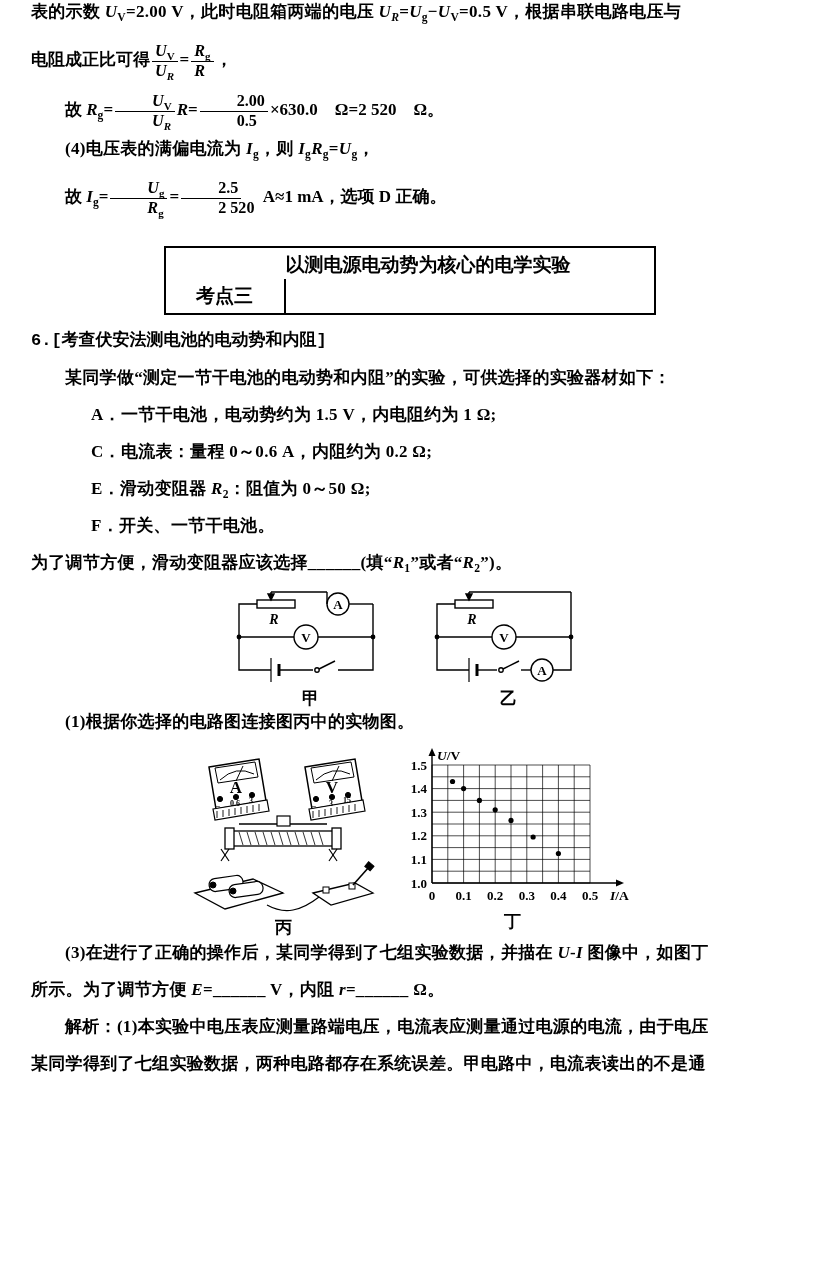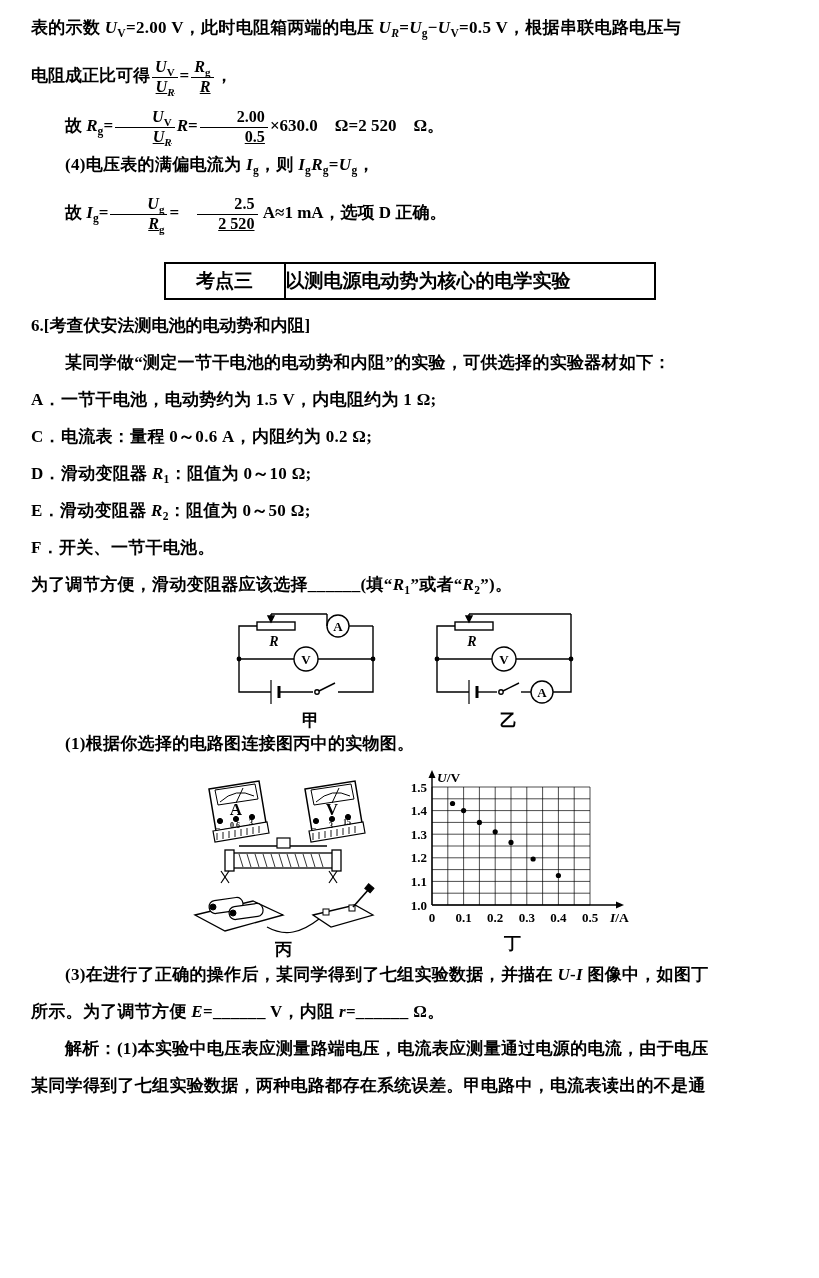--- a/index.html
+++ b/index.html
@@ -1,35 +1,35 @@
 <!DOCTYPE html>
 <html><head>
 <meta charset="utf-8">
 <style>
   html,body{margin:0;padding:0;background:#fff;}
   body{width:819px;height:1278px;overflow:hidden;color:#000;
        font-family:"Liberation Serif",serif;font-weight:bold;font-size:17px;}
-  .page{padding:16px 31px 0 31px;position:relative;}
+  .page{padding:0 31px 0 31px;position:relative;}
   .ln{margin:0 0 13px 0;line-height:24px;letter-spacing:.3px;}
   .ind{text-indent:2em;}
-  .opt{}
+  .opt{margin-left:60px;}
   .fln{line-height:46px;margin:4px 0 4px 0;}
   .it{font-style:italic;}
   sub.sb{font-size:.68em;line-height:0;}
   sub.sbi{font-size:.68em;line-height:0;font-style:italic;}
-  .frac{display:inline-flex;flex-direction:column;align-items:flex-end;vertical-align:middle;
+  .frac{display:inline-flex;flex-direction:column;align-items:flex-start;vertical-align:middle;
         margin:0 2px;font-size:.95em;line-height:1.15;}
   .frac .n{padding:0 3px;border-bottom:1.7px solid #000;}
-  .frac .d{padding:0 3px;text-decoration:underline;}
+  .frac .d{padding:0 3px;}
   .hei{font-family:"Liberation Sans",sans-serif;font-weight:bold;}
   .kaodian{display:flex;width:488px;margin:26px auto 8px auto;border:2px solid #000;
            font-family:"Liberation Sans",sans-serif;font-weight:bold;font-size:19px;}
-  .kd-left{width:118px;text-align:center;padding:4px 0;border-right:2px solid #000;}
+  .kd-left{width:118px;text-align:center;padding:4px 0;border-right:2px solid #000;margin-top:31px;}
   .kd-right{flex:1;text-align:left;padding:4px 0;border-radius:15px;}
-  .prob-head{margin:14px 0 13px 0;line-height:24px;font-family:Liberation Serif, serif;}
+  .prob-head{margin:14px 0 13px 0;line-height:24px;font-family:Liberation Mono, monospace;}
   .circuits{display:flex;justify-content:center;gap:30px;margin:2px 0 0 0;}
   .circuit{width:168px;text-align:center;}
   .fig-label{text-align:center;line-height:22px;margin-top:2px;}
   .figrow{display:flex;justify-content:center;align-items:flex-start;gap:16px;margin:6px 0 2px 0;}
   .appcol{width:190px;text-align:center;}
   .graphcol{width:236px;text-align:center;}
   svg{display:block;margin:0 auto;}
   svg text{font-family:"Liberation Serif",serif;font-weight:bold;}
 </style>
 </head>
@@ -63,21 +63,20 @@
 
   <div class="kaodian">
     <div class="kd-left">考点三</div>
     <div class="kd-right">以测电源电动势为核心的电学实验</div>
   </div>
 
   <p class="prob-head">6.[考查伏安法测电池的电动势和内阻]</p>
   <p class="ln ind">某同学做“测定一节干电池的电动势和内阻”的实验，可供选择的实验器材如下：</p>
   <p class="ln opt"><span>A．一节干电池，电动势约为 1.5 V，内电阻约为 1 Ω;</span></p>
   <p class="ln opt"><span>C．电流表：量程 0～0.6 A，内阻约为 0.2 Ω;</span></p>
-  <p class="ln opt"><span>D．滑动变阻器 </span><span class="it">R</span><sub class="sb">1</sub><span>：阻值为 0～10 Ω;</span></p>
   <p class="ln opt"><span>E．滑动变阻器 </span><span class="it">R</span><sub class="sb">2</sub><span>：阻值为 0～50 Ω;</span></p>
   <p class="ln opt"><span>F．开关、一节干电池。</span></p>
   <p class="ln"><span>为了调节方便，滑动变阻器应该选择______(填“</span><span class="it">R</span><sub class="sb">1</sub><span>”或者“</span><span class="it">R</span><sub class="sb">2</sub><span>”)。</span></p>
 
   <div class="circuits">
     <div class="circuit">
       <svg width="168" height="98" viewBox="0 0 168 98">
         <g stroke="#000" stroke-width="1.4" fill="none">
 
           <polyline points="30,16 12,16 12,82 44,82"></polyline>

